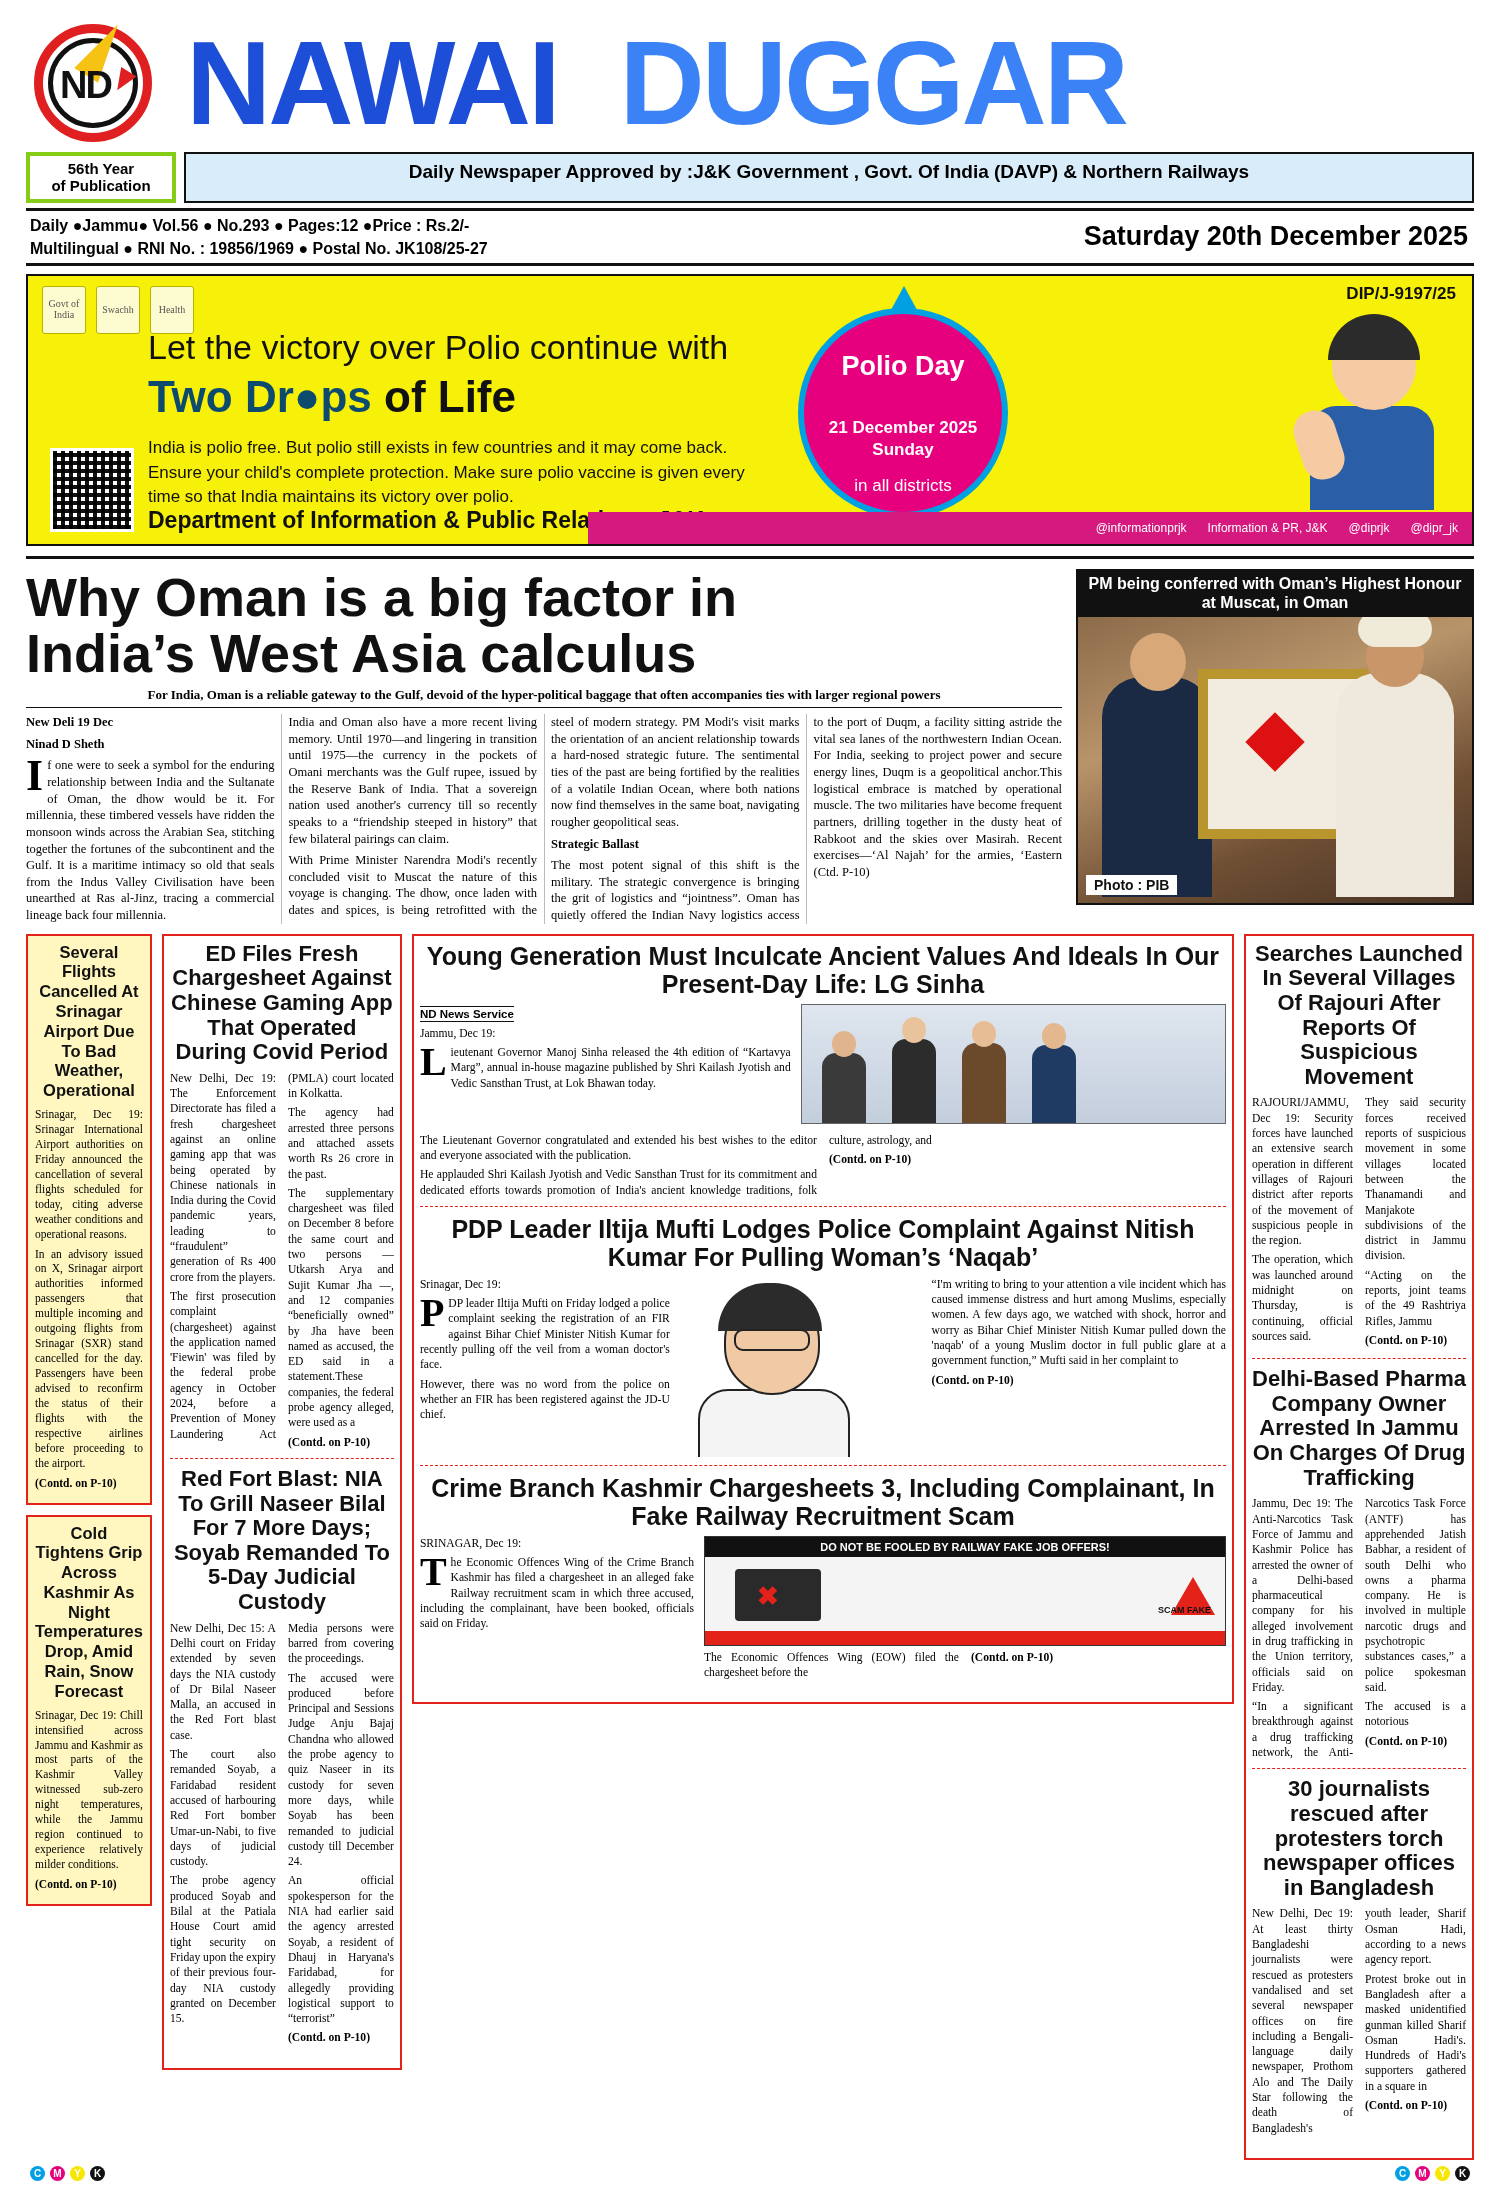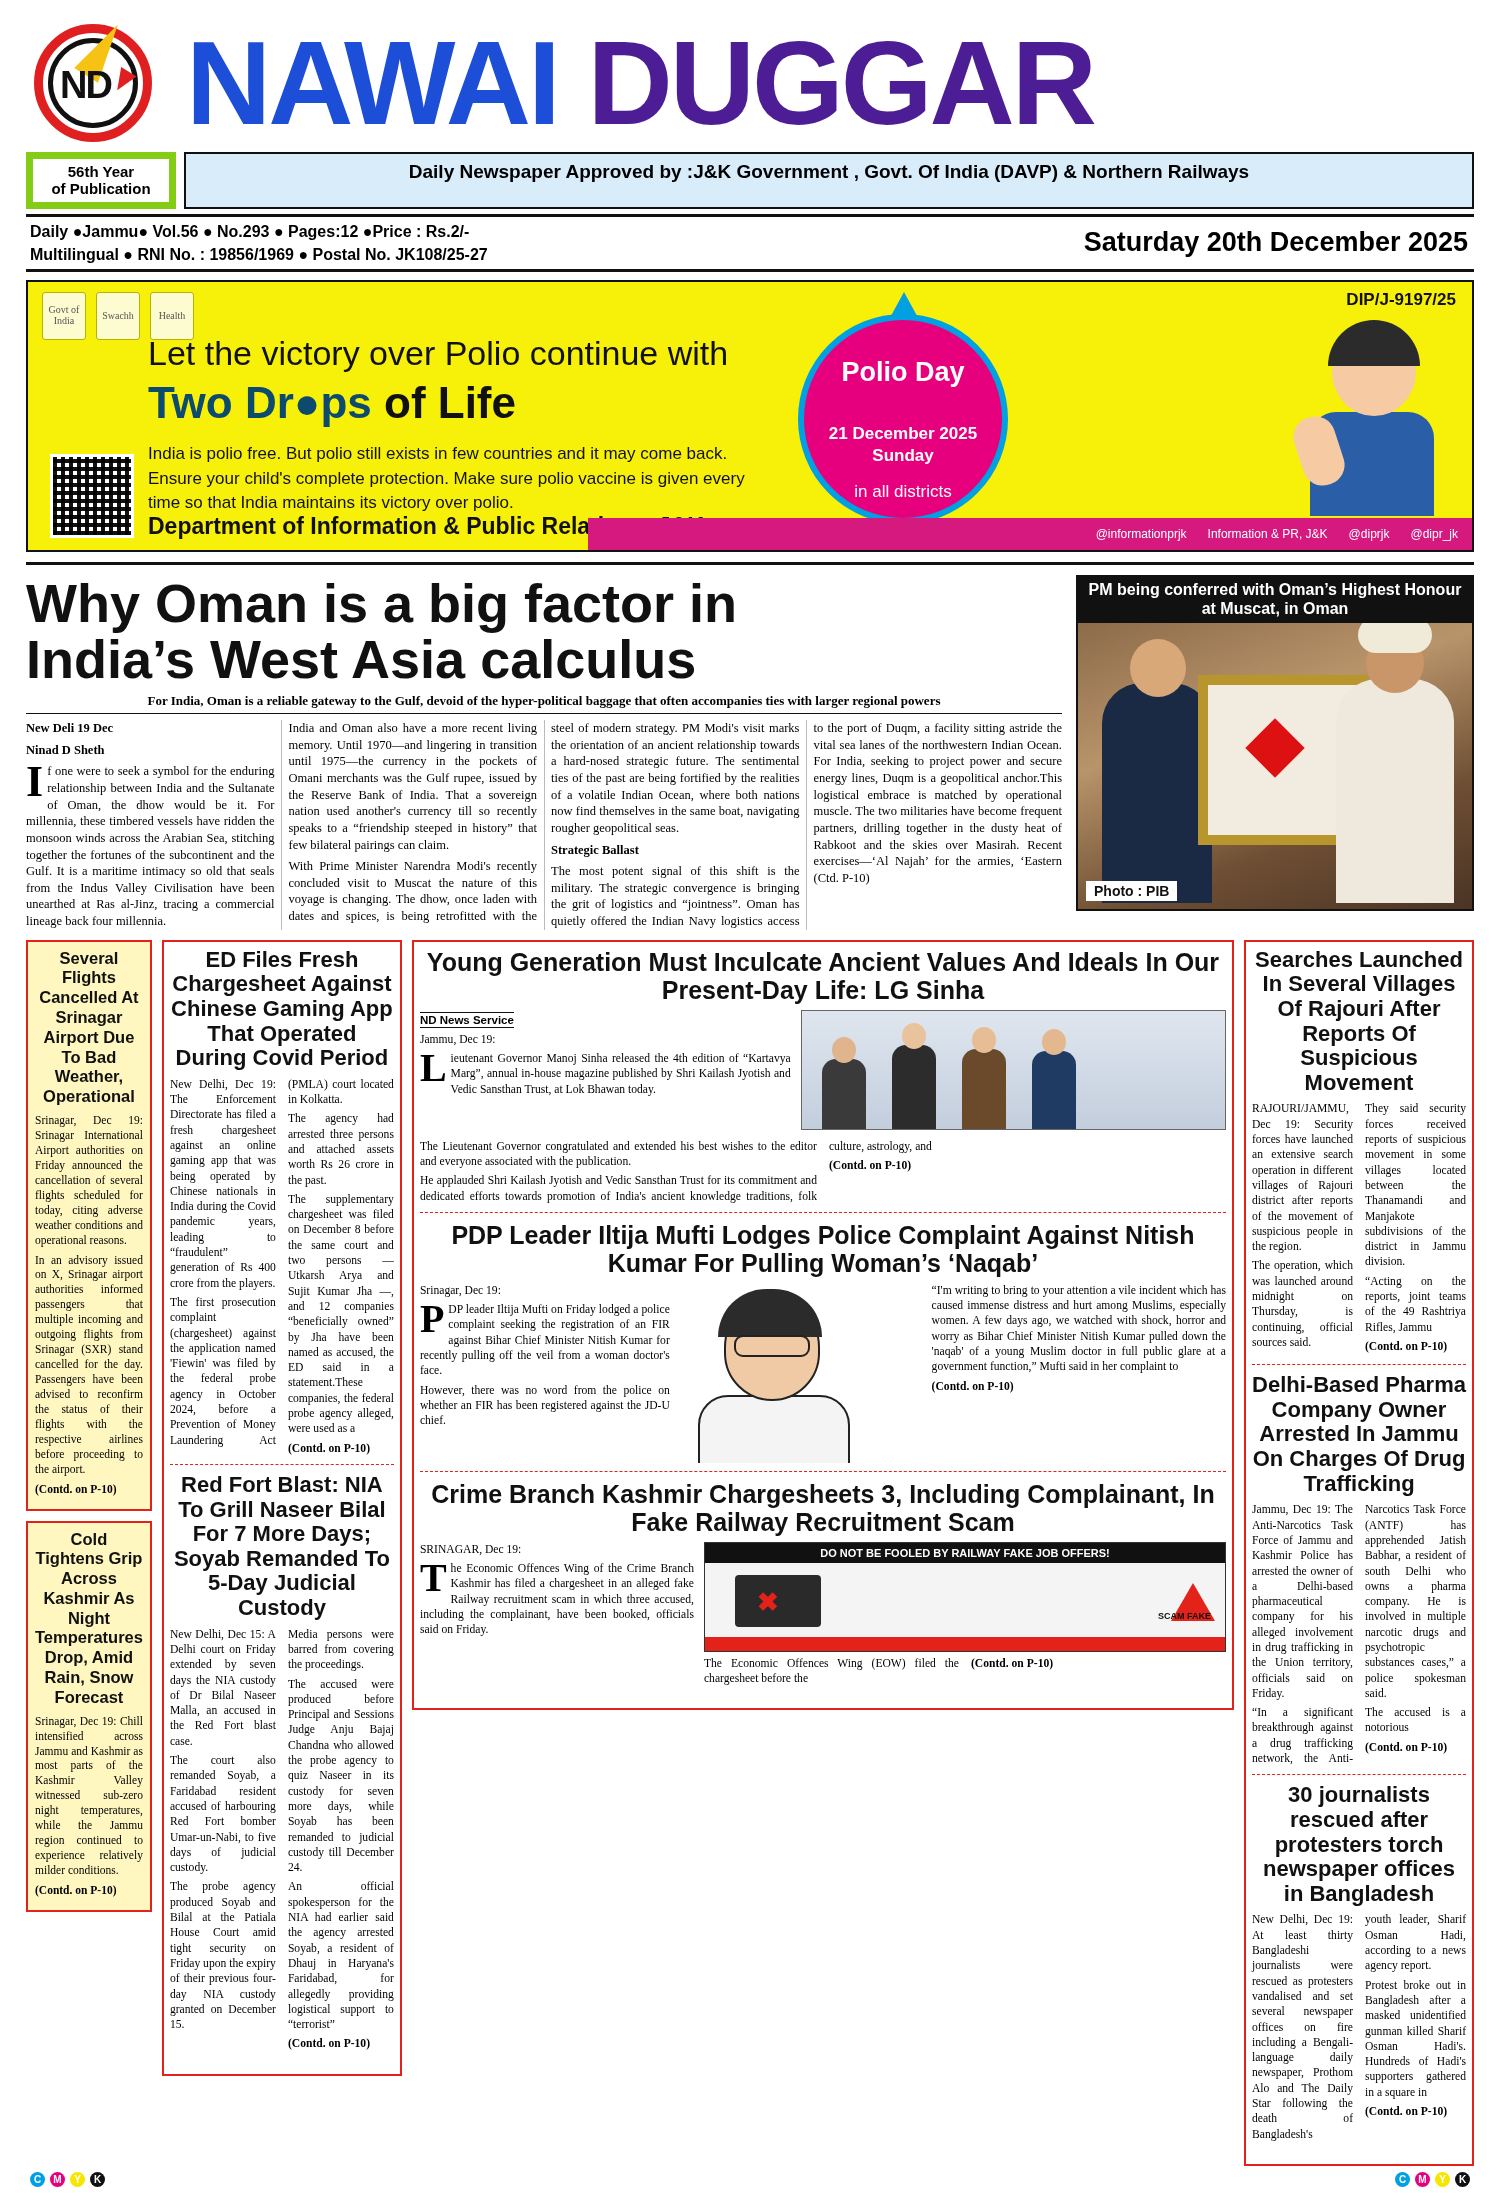--- a/index.html
+++ b/index.html
@@ -11,23 +11,23 @@
   .masthead{display:flex;align-items:center;gap:10px;padding:4px 0 0 0;}
   .logo{width:150px;height:130px;flex:0 0 150px;position:relative;}
   .logo .ring{position:absolute;left:8px;top:6px;width:118px;height:118px;border-radius:50%;border:9px solid #e02020;box-sizing:border-box;}
   .logo .ring2{position:absolute;left:22px;top:20px;width:90px;height:90px;border-radius:50%;border:5px solid #111;box-sizing:border-box;}
   .logo .nd{position:absolute;left:34px;top:46px;font-family:"Liberation Sans",sans-serif;font-weight:bold;font-size:38px;color:#111;letter-spacing:-2px;}
   .logo .pen{position:absolute;left:62px;top:2px;width:0;height:0;border-left:14px solid transparent;border-right:14px solid transparent;border-bottom:60px solid #f6c213;transform:rotate(32deg);}
   .logo .pennib{position:absolute;left:88px;top:52px;width:0;height:0;border-left:9px solid transparent;border-right:9px solid transparent;border-top:22px solid #e02020;transform:rotate(32deg);}
   .title-wrap{flex:1;}
   .title{font-family:"Liberation Sans",sans-serif;font-weight:bold;font-size:118px;line-height:0.92;letter-spacing:-3px;white-space:nowrap;}
   .title .nawai{color:#1d4ed8;}
-  .title .duggar{color:#4c1d95;}
+  .title .duggar{color:#3b82f6;margin-left:32px;}
   .year-approved{display:flex;align-items:stretch;gap:8px;margin-top:4px;}
-  .year-box{flex:0 0 150px;border:7px solid #84cc16;text-align:center;font-family:"Liberation Sans",sans-serif;font-weight:bold;font-size:15px;line-height:1.15;padding:4px 18px;box-sizing:border-box;}
+  .year-box{flex:0 0 150px;border:4px solid #84cc16;text-align:center;font-family:"Liberation Sans",sans-serif;font-weight:bold;font-size:15px;line-height:1.15;padding:4px 18px;box-sizing:border-box;}
   .approved{flex:1;border:2px solid #111;background:#d9ecfa;text-align:center;font-family:"Liberation Sans",sans-serif;font-weight:bold;font-size:19px;padding:7px 4px;box-sizing:border-box;}
   .metabar{display:flex;align-items:stretch;border-top:3px solid #111;border-bottom:3px solid #111;margin-top:5px;padding:3px 0;}
   .meta-left{flex:1;font-family:"Liberation Sans",sans-serif;font-weight:bold;font-size:16px;line-height:1.45;padding-left:4px;}
   .meta-right{flex:0 0 auto;font-family:"Liberation Sans",sans-serif;font-weight:bold;font-size:27px;display:flex;align-items:center;padding-right:6px;}
 
   
   .ad{margin-top:8px;border:2px solid #111;background:#f7f008;position:relative;height:268px;overflow:hidden;}
   .ad .emblems{position:absolute;left:14px;top:10px;display:flex;gap:10px;align-items:center;}
   .emblem{width:42px;height:46px;border:1px solid #b8b200;background:#fdfbd0;border-radius:3px;display:flex;align-items:center;justify-content:center;font-size:10px;color:#555;text-align:center;line-height:1.05;}
   .ad .dip{position:absolute;right:16px;top:8px;font-family:"Liberation Sans",sans-serif;font-weight:bold;font-size:17px;color:#111;}

